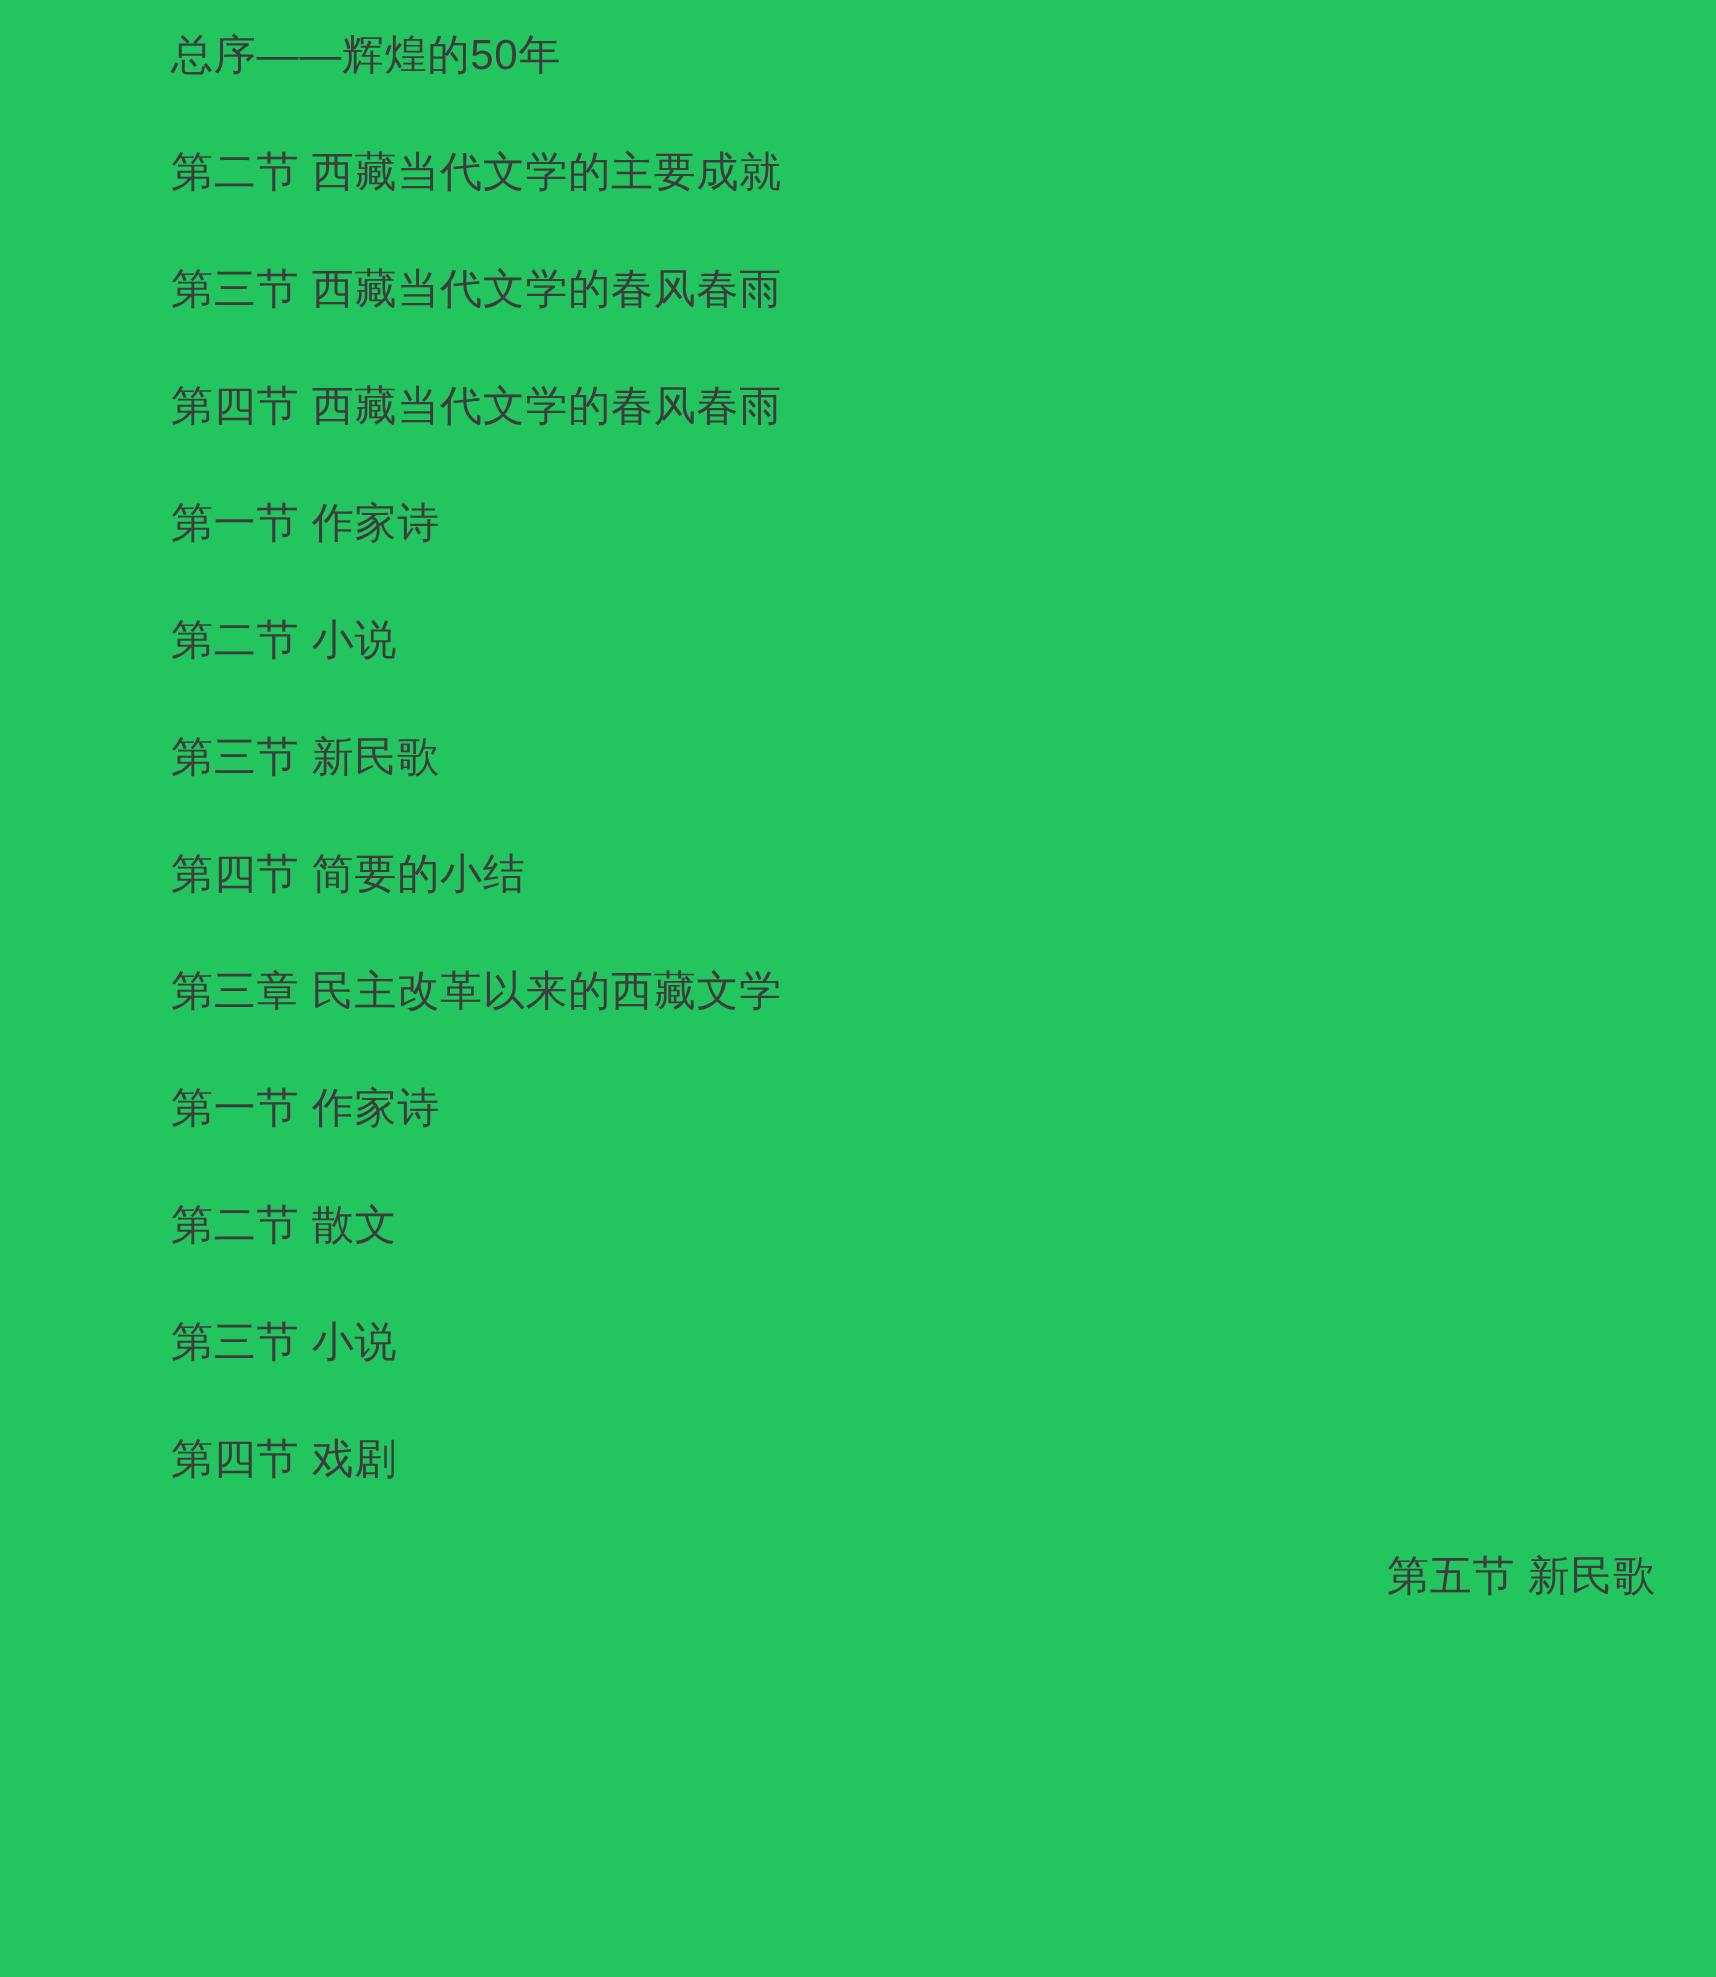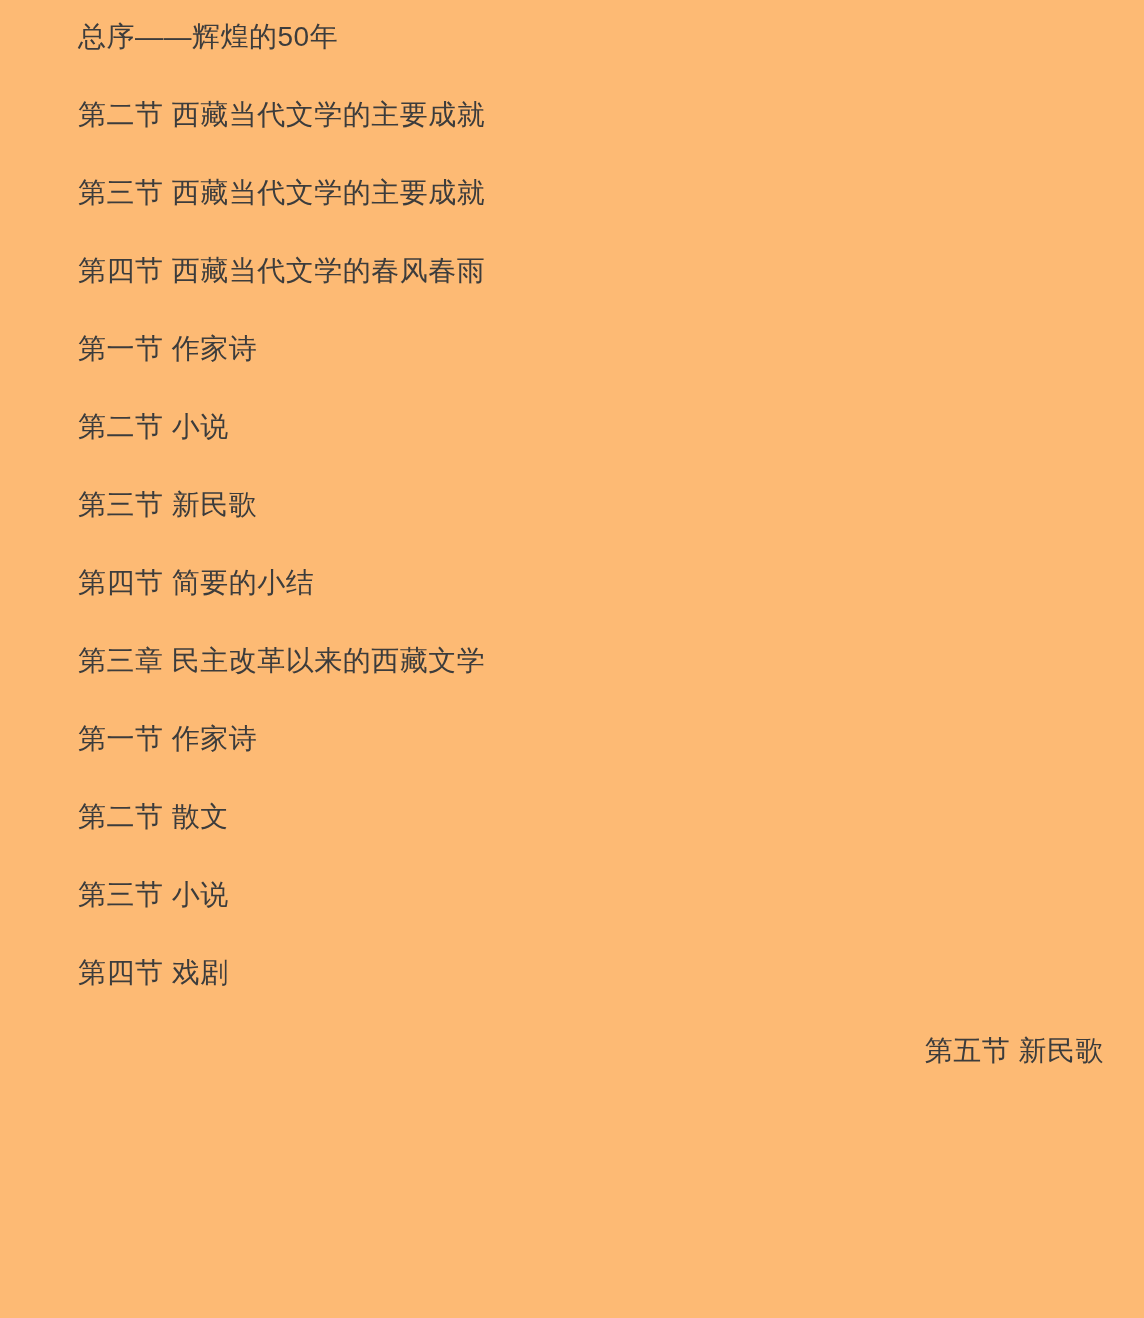--- a/index.html
+++ b/index.html
@@ -10,22 +10,22 @@
   body {
     width: 1144px;
     height: 1318px;
     overflow: hidden;
     font-family: "Liberation Sans", sans-serif;
   }
   .toc-page {
     box-sizing: border-box;
     width: 100%;
     height: 100%;
-    padding: 23px 40px 0 78px;
-    background: #fdba74;
+    padding: 23px 40px 0 114px;
+    background: #22c55e;
   }
   .toc-item {
     font-size: 28px;
     line-height: 28px;
     letter-spacing: 0.5px;
     color: #3c3c3c;
     font-weight: 400;
     margin: 0 0 50px 0;
     white-space: nowrap;
     cursor: pointer;
@@ -34,21 +34,21 @@
     margin-bottom: 0;
     text-align: right;
   }
 </style>
 </head>
 <body>
 
 <div class="toc-page">
   <div class="toc-item">总序——辉煌的50年</div>
   <div class="toc-item">第二节 西藏当代文学的主要成就</div>
-  <div class="toc-item">第三节 西藏当代文学的主要成就</div>
+  <div class="toc-item">第三节 西藏当代文学的春风春雨</div>
   <div class="toc-item">第四节 西藏当代文学的春风春雨</div>
   <div class="toc-item">第一节 作家诗</div>
   <div class="toc-item">第二节 小说</div>
   <div class="toc-item">第三节 新民歌</div>
   <div class="toc-item">第四节 简要的小结</div>
   <div class="toc-item">第三章 民主改革以来的西藏文学</div>
   <div class="toc-item">第一节 作家诗</div>
   <div class="toc-item">第二节 散文</div>
   <div class="toc-item">第三节 小说</div>
   <div class="toc-item">第四节 戏剧</div>

